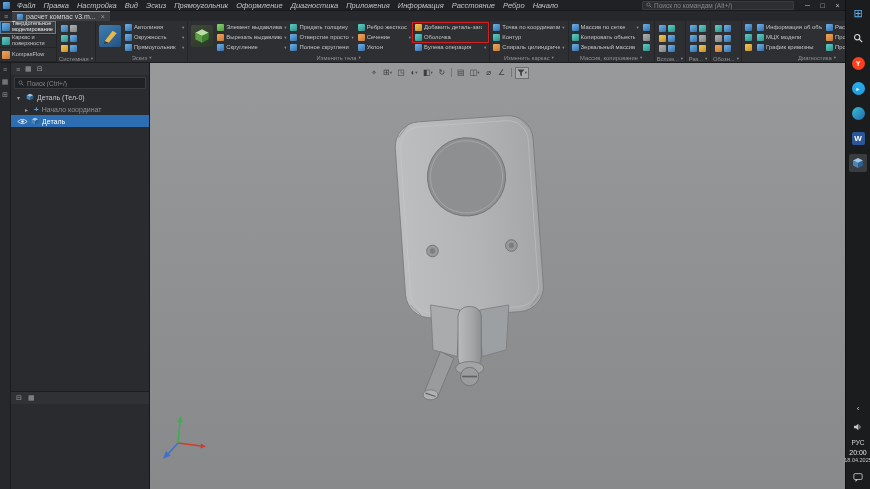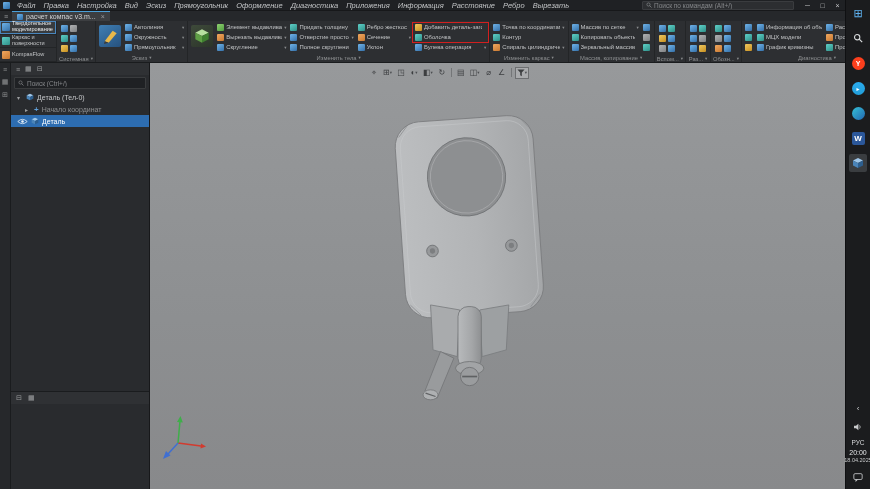--- a/index.html
+++ b/index.html
@@ -189,21 +189,21 @@
   <span class="menu-item">Настройка</span>
   <span class="menu-item">Вид</span>
   <span class="menu-item">Эскиз</span>
   <span class="menu-item">Прямоугольник</span>
   <span class="menu-item">Оформление</span>
   <span class="menu-item">Диагностика</span>
   <span class="menu-item">Приложения</span>
   <span class="menu-item">Информация</span>
   <span class="menu-item">Расстояние</span>
   <span class="menu-item">Ребро</span>
-  <span class="menu-item">Вырезать</span>
+  <span class="menu-item">Начало</span>
   <span class="mb-spacer"></span>
   <div class="search-box">
     <svg>
         <use href="#sym-magnifier"></use>
       </svg>
     <input placeholder="Поиск по командам (Alt+/)" style="">
   </div>
   <span class="win-btn">─</span>
   <span class="win-btn">□</span>
   <span class="win-btn">×</span>

